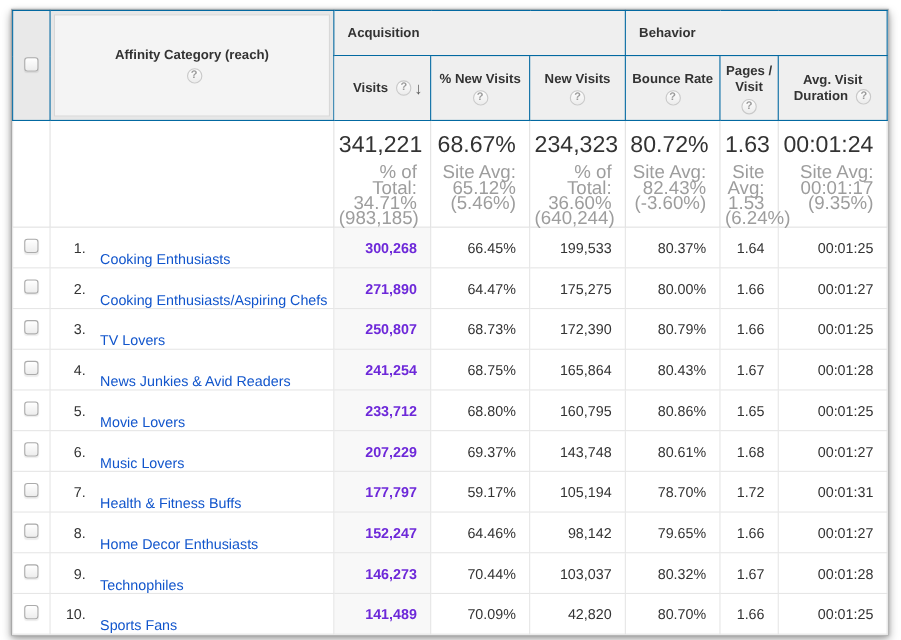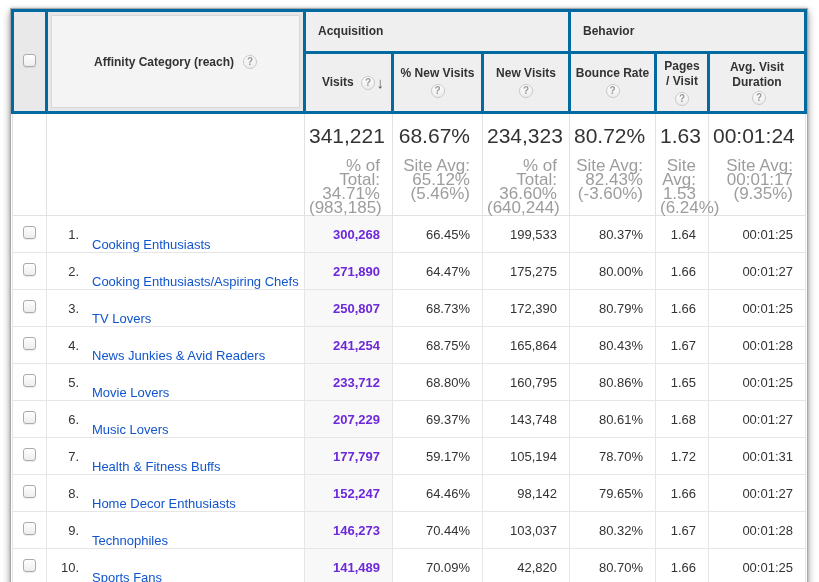--- a/index.html
+++ b/index.html
@@ -14,31 +14,31 @@
     position:absolute; left:10px; top:8px; width:798px;
     background:#fff;
     border:1px solid #a8a8a8;
     box-shadow:0 4px 8px rgba(0,0,0,0.38), 0 0 3px rgba(0,0,0,0.18);
   }
   table { width:100%; border-collapse:collapse; table-layout:fixed; }
 
   
   thead th {
     background:#efefef;
-    border:3px solid #0369a1;
+    border:1px solid #0369a1;
     font-size:12px; font-weight:bold; color:#333;
     padding:0; vertical-align:middle;
   }
   th.h-cb { background:#e9e9e9; }
   th.h-dim { background:#e7e7e7; }
   .dim-panel {
     margin:3px; height:93px;
     background:#f4f4f4; border:1px solid #d8d8d8;
     display:flex; align-items:center; justify-content:center; gap:5px;
-    font-size:12px; font-weight:bold;
+    font-size:12px; font-weight:bold;flex-direction:column;
   }
   tr.hr1 th.h-group { height:41px; text-align:left; padding-left:12px; }
   tr.hr2 th { height:59px; text-align:center; padding:4px 4px; }
   th.h-visits { position:relative; }
   .sort-arrow {
     position:absolute; right:7px; top:50%; transform:translateY(-46%);
     font-size:15px; color:#555; font-weight:bold;
   }
   .mh-line { line-height:15px; }
   .help {
@@ -50,21 +50,21 @@
   }
   .help-below { margin-left:0; margin-top:3px; }
 
   
   tr.summary td {
     height:90px; background:#fff; vertical-align:top;
     border:1px solid #e2e2e2; border-top:1px solid #c8c8c8;
     text-align:right; padding:10px 12px 0 4px;
   }
   tr.summary td.blank { padding:0; }
-  .big { font-size:21px; color:#333; line-height:24px; margin-bottom:11px; white-space:nowrap; }
+  .big { font-size:21px; color:#333; line-height:24px; margin-bottom:6px; white-space:nowrap; }
   .sub { font-size:17px; color:#9d9d9d; line-height:14px; }
 
   
   tbody.data tr { height:36px; background:#fff; }
   tbody.data td {
     border:1px solid #e6e6e6;
     font-size:13px; vertical-align:middle;
   }
   td.c-cb { text-align:center; }
   .cb {

